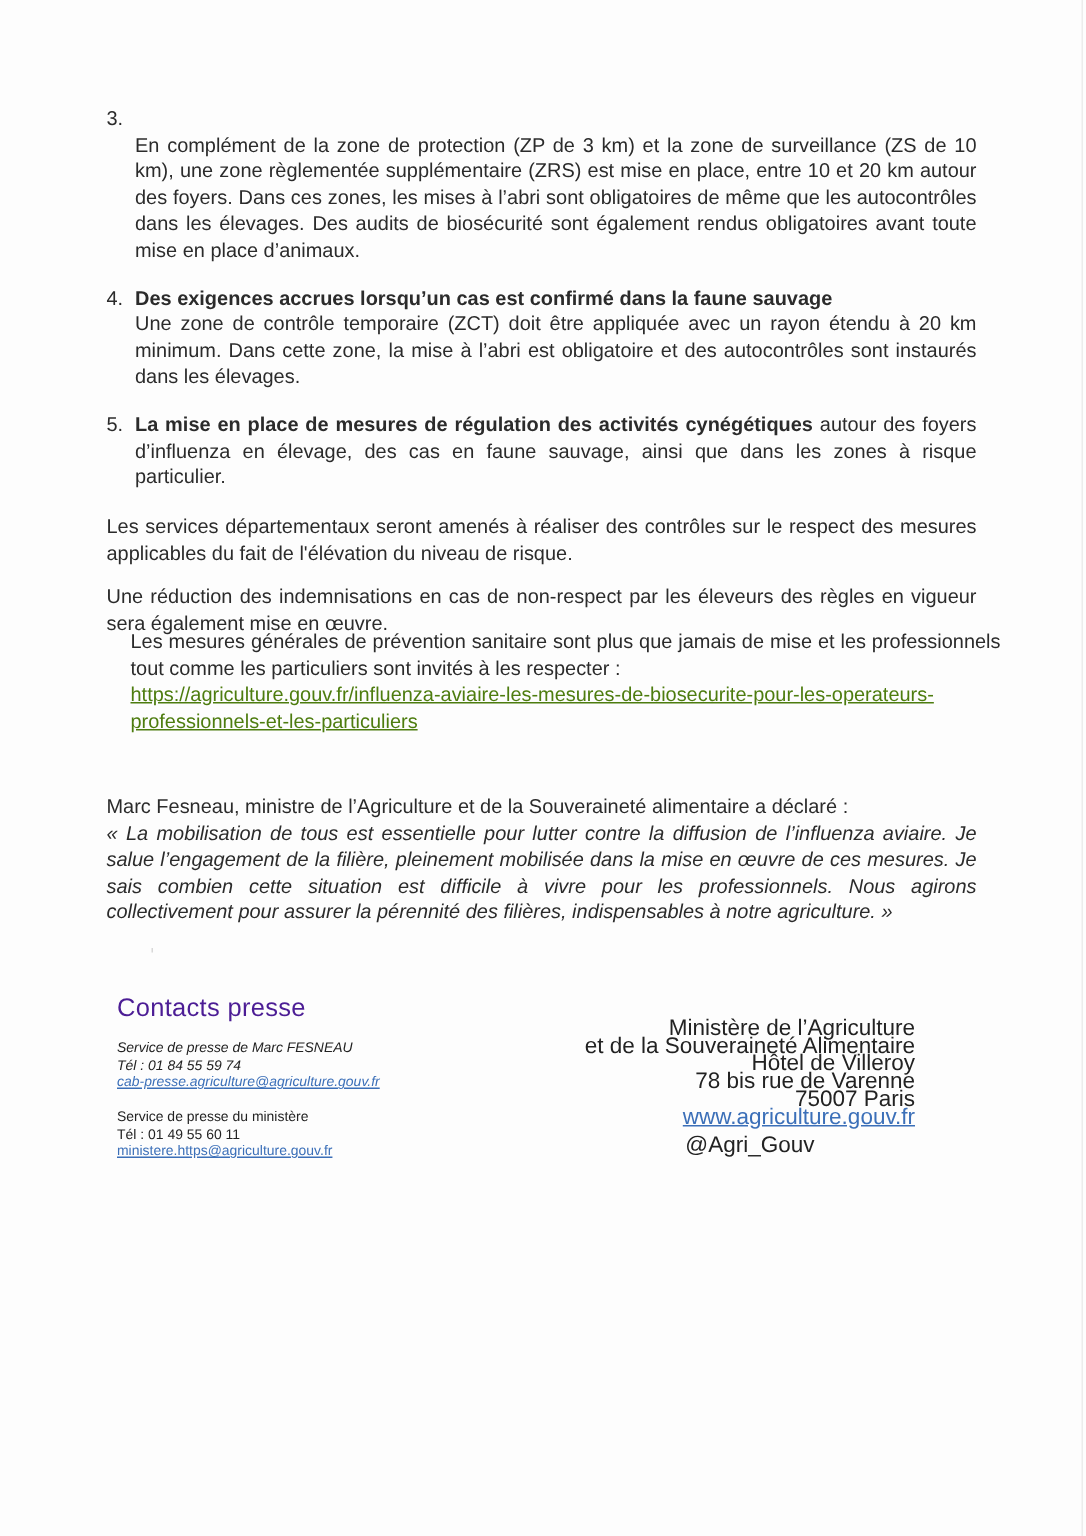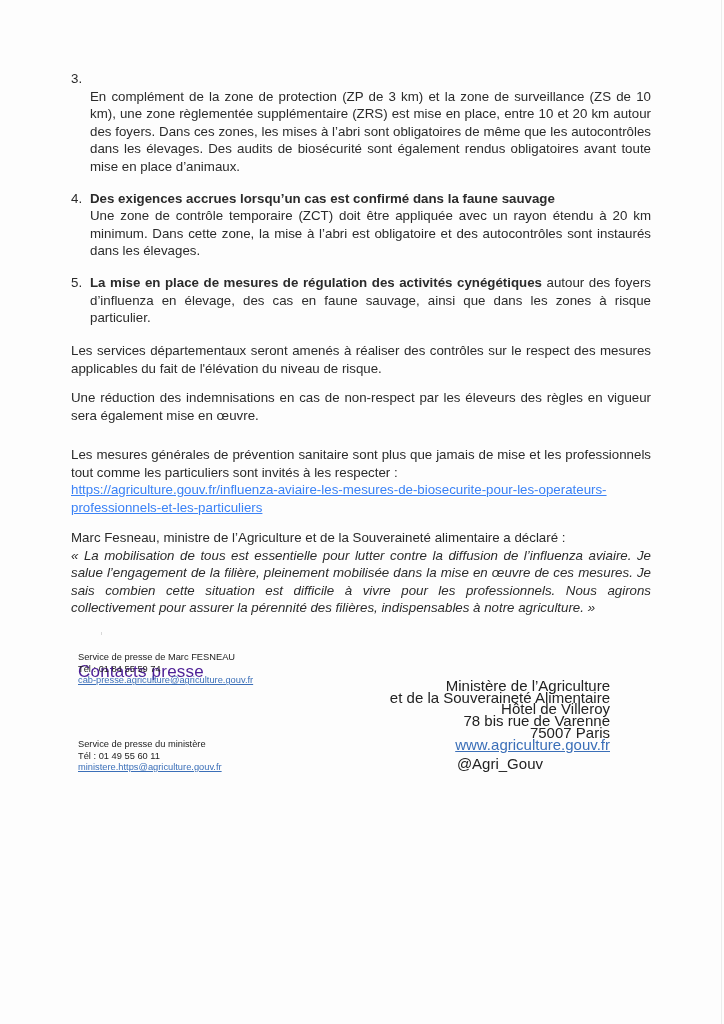--- a/index.html
+++ b/index.html
@@ -11,31 +11,31 @@
     ol.measures { position: absolute; left: 71px; top: 70px; width: 580px; list-style: none; }
     ol.measures li { position: relative; padding-left: 19px; font-size: 13.3px; line-height: 17.6px; text-align: justify; }
     ol.measures li .num { position: absolute; left: 0; top: 0; }
     ol.measures li .title { font-weight: bold; }
     ol.measures li.m3 { margin-bottom: 14px; }
     ol.measures li.m4 { margin-bottom: 14px; }
 
     .para { position: absolute; left: 71px; width: 580px; font-size: 13.3px; line-height: 17.6px; text-align: justify; }
     .p1 { top: 342px; }
     .p2 { top: 389px; }
-    .p3 { top: 446px; }
-    .p3 .link { color: #3b82f6; text-decoration: underline; display: block; text-align: left; }
+    .p3 { top: 419px; margin-left: 16px; }
+    .p3 .link { color: #4d7c0f; text-decoration: underline; display: block; text-align: left; }
     .p4 { top: 529px; }
     .p4 .quote { font-style: italic; display: block; }
 
     .dot { position: absolute; left: 101px; top: 632px; width: 1px; height: 3px; background: #d8d8d8; }
 
     .contacts-title { position: absolute; left: 78px; top: 662px; font-size: 17px; color: #4c1d95; letter-spacing: 0.2px; }
 
     .contact-block { position: absolute; left: 78px; font-size: 9.3px; line-height: 11.6px; color: #222; }
-    .cb1 { top: 652px; }
+    .cb1 { top: 693px; font-style: italic; }
     .cb2 { top: 739px; }
     .contact-block .email { color: #3b6fb8; text-decoration: underline; }
 
     .address { position: absolute; right: 114px; top: 680px; text-align: right; font-size: 15px; line-height: 11.7px; color: #222; }
     .address .web { color: #3b6fb8; text-decoration: underline; }
     .address .twitter { margin-top: 8px; display: block; text-align: center; }
   </style>
 </head>
 <body>
 

